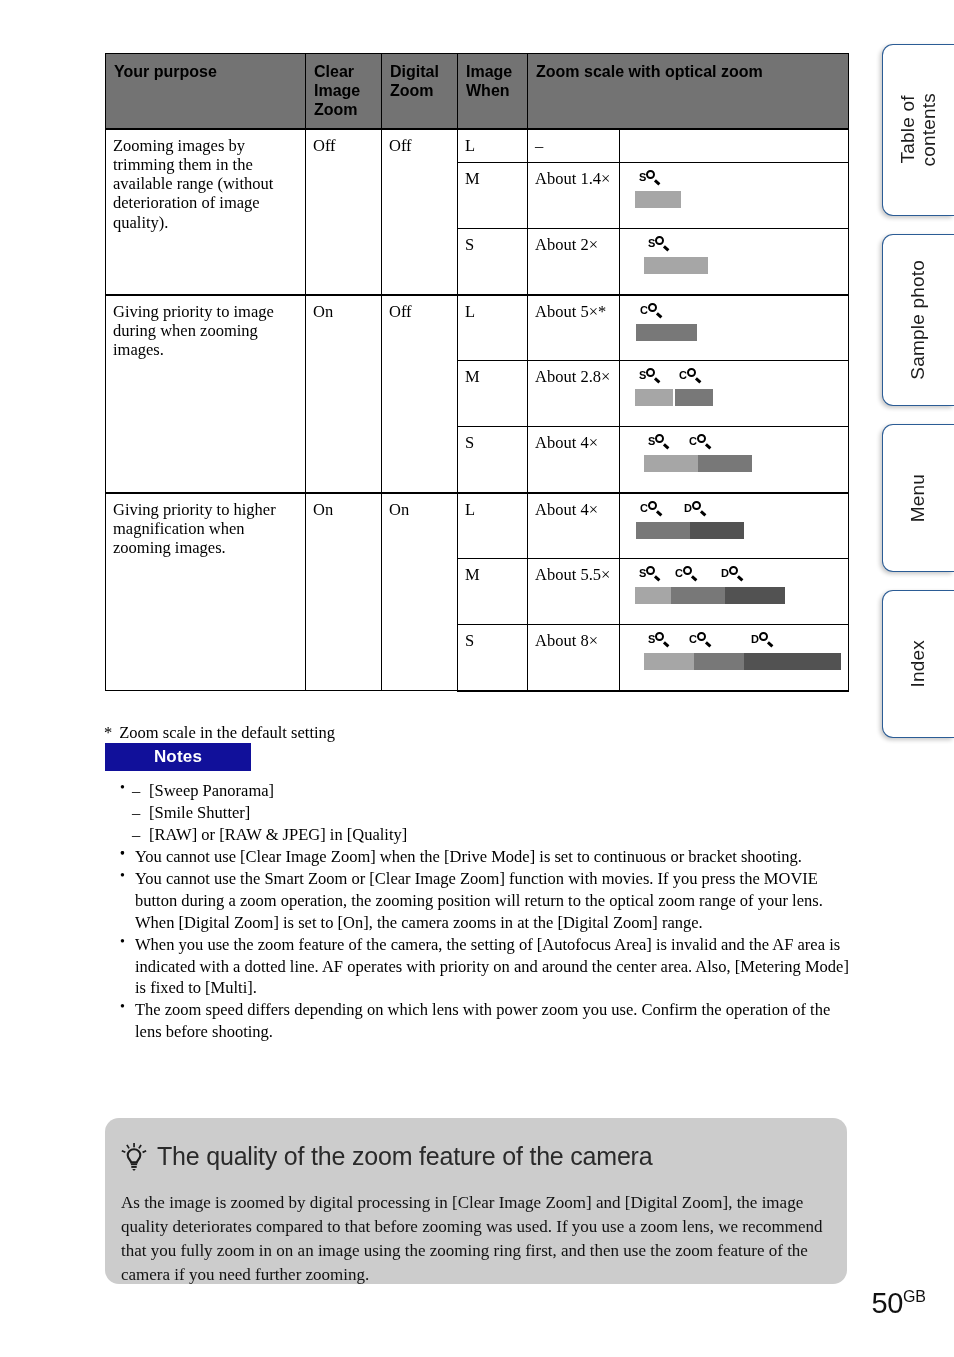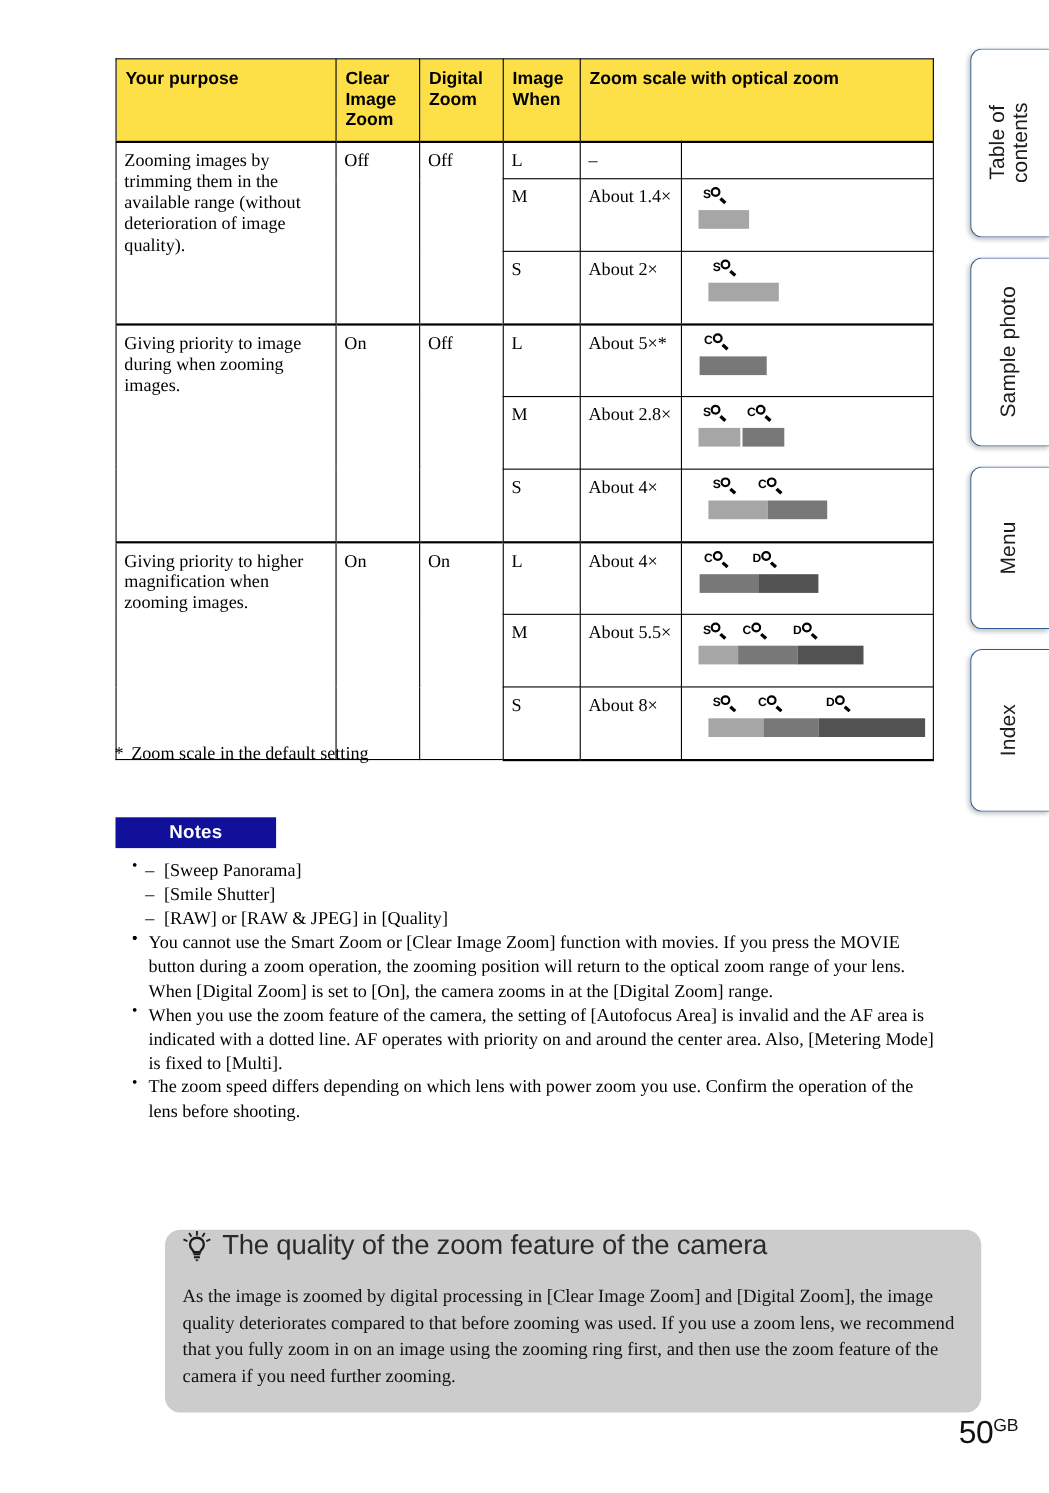--- a/index.html
+++ b/index.html
@@ -67,21 +67,21 @@
   .zoom-table td, .zoom-table th {
     border: 1px solid #000000;
     vertical-align: top;
     padding: 6px 7px 5px 7px;
     font-size: 16.5px;
     line-height: 1.17;
     font-family: "Liberation Serif", "DejaVu Serif", serif;
     box-sizing: border-box;
   }
   .zoom-table thead th {
-    background: #fde047;
+    background: #737373;
     font-family: "Liberation Sans", "DejaVu Sans", sans-serif;
     font-weight: bold;
     font-size: 16px;
     line-height: 1.2;
     text-align: left;
     vertical-align: top;
     border-bottom: 2px solid #000000;
     padding: 8px 7px 8px 8px;
   }
   .grp-top td { border-top: 2px solid #000000; }
@@ -147,21 +147,21 @@
   }
   .seg { height: 17px; }
   .seg-s { background: #a6a6a6; }
   .seg-c { background: #787878; }
   .seg-d { background: #525252; }
 
   
   .footnote {
     position: absolute;
     left: 104px;
-    top: 675px;
+    top: 723px;
     font-size: 16.5px;
     line-height: 1.2;
   }
   .footnote .star { margin-right: 7px; }
 
   
   .notes-banner {
     position: absolute;
     left: 105px;
     top: 743px;
@@ -213,22 +213,21 @@
   
   .tip-box {
     position: absolute;
     left: 105px;
     top: 1118px;
     width: 742px;
     height: 166px;
     background: #cccccc;
     border-radius: 14px;
     box-sizing: border-box;
-    padding: 0 22px 16px 16px;
-    margin-left: 45px;
+    padding: 24px 22px 16px 16px;
   }
   .tip-title {
     display: flex;
     align-items: center;
     font-family: "Liberation Sans", "DejaVu Sans", sans-serif;
     font-size: 25px;
     color: #2a2a2a;
     letter-spacing: -0.2px;
   }
   .bulb {
@@ -496,21 +495,21 @@
 <div class="notes-banner">
   <span>Notes</span>
 </div>
 
 <div class="notes-list" id="notes-list">
     <div class="note-item"><span class="blt">•</span></div>
     <div class="sub-item"><span class="dash">–</span><span>[Sweep Panorama]</span></div>
     <div class="sub-item"><span class="dash">–</span><span>[Smile Shutter]</span></div>
     <div class="sub-item"><span class="dash">–</span><span>[RAW] or [RAW &amp; JPEG] in [Quality]</span></div>
     <div class="note-item"><span class="blt">•</span></div>
-    <div class="note-item"><span class="blt">•</span></div>
+    <div class="note-item"><span class="blt">•</span><span>You cannot use [Clear Image Zoom] when the [Drive Mode] is set to continuous or bracket shooting.</span></div>
     <div class="note-item"><span class="blt">•</span><span>You cannot use the Smart Zoom or [Clear Image Zoom] function with movies. If you press the MOVIE button during a zoom operation, the zooming position will return to the optical zoom range of your lens. When [Digital Zoom] is set to [On], the camera zooms in at the [Digital Zoom] range.</span></div>
     <div class="note-item"><span class="blt">•</span><span>When you use the zoom feature of the camera, the setting of [Autofocus Area] is invalid and the AF area is indicated with a dotted line. AF operates with priority on and around the center area. Also, [Metering Mode] is fixed to [Multi].</span></div>
     <div class="note-item"><span class="blt">•</span><span>The zoom speed differs depending on which lens with power zoom you use. Confirm the operation of the lens before shooting.</span></div>
   </div>
 
 <div class="tip-box">
   <div class="tip-title">
     <span class="bulb">
       <svg width="26" height="28" viewBox="0 0 26 28" xmlns="http://www.w3.org/2000/svg">
         <g fill="#1d1d1d">

